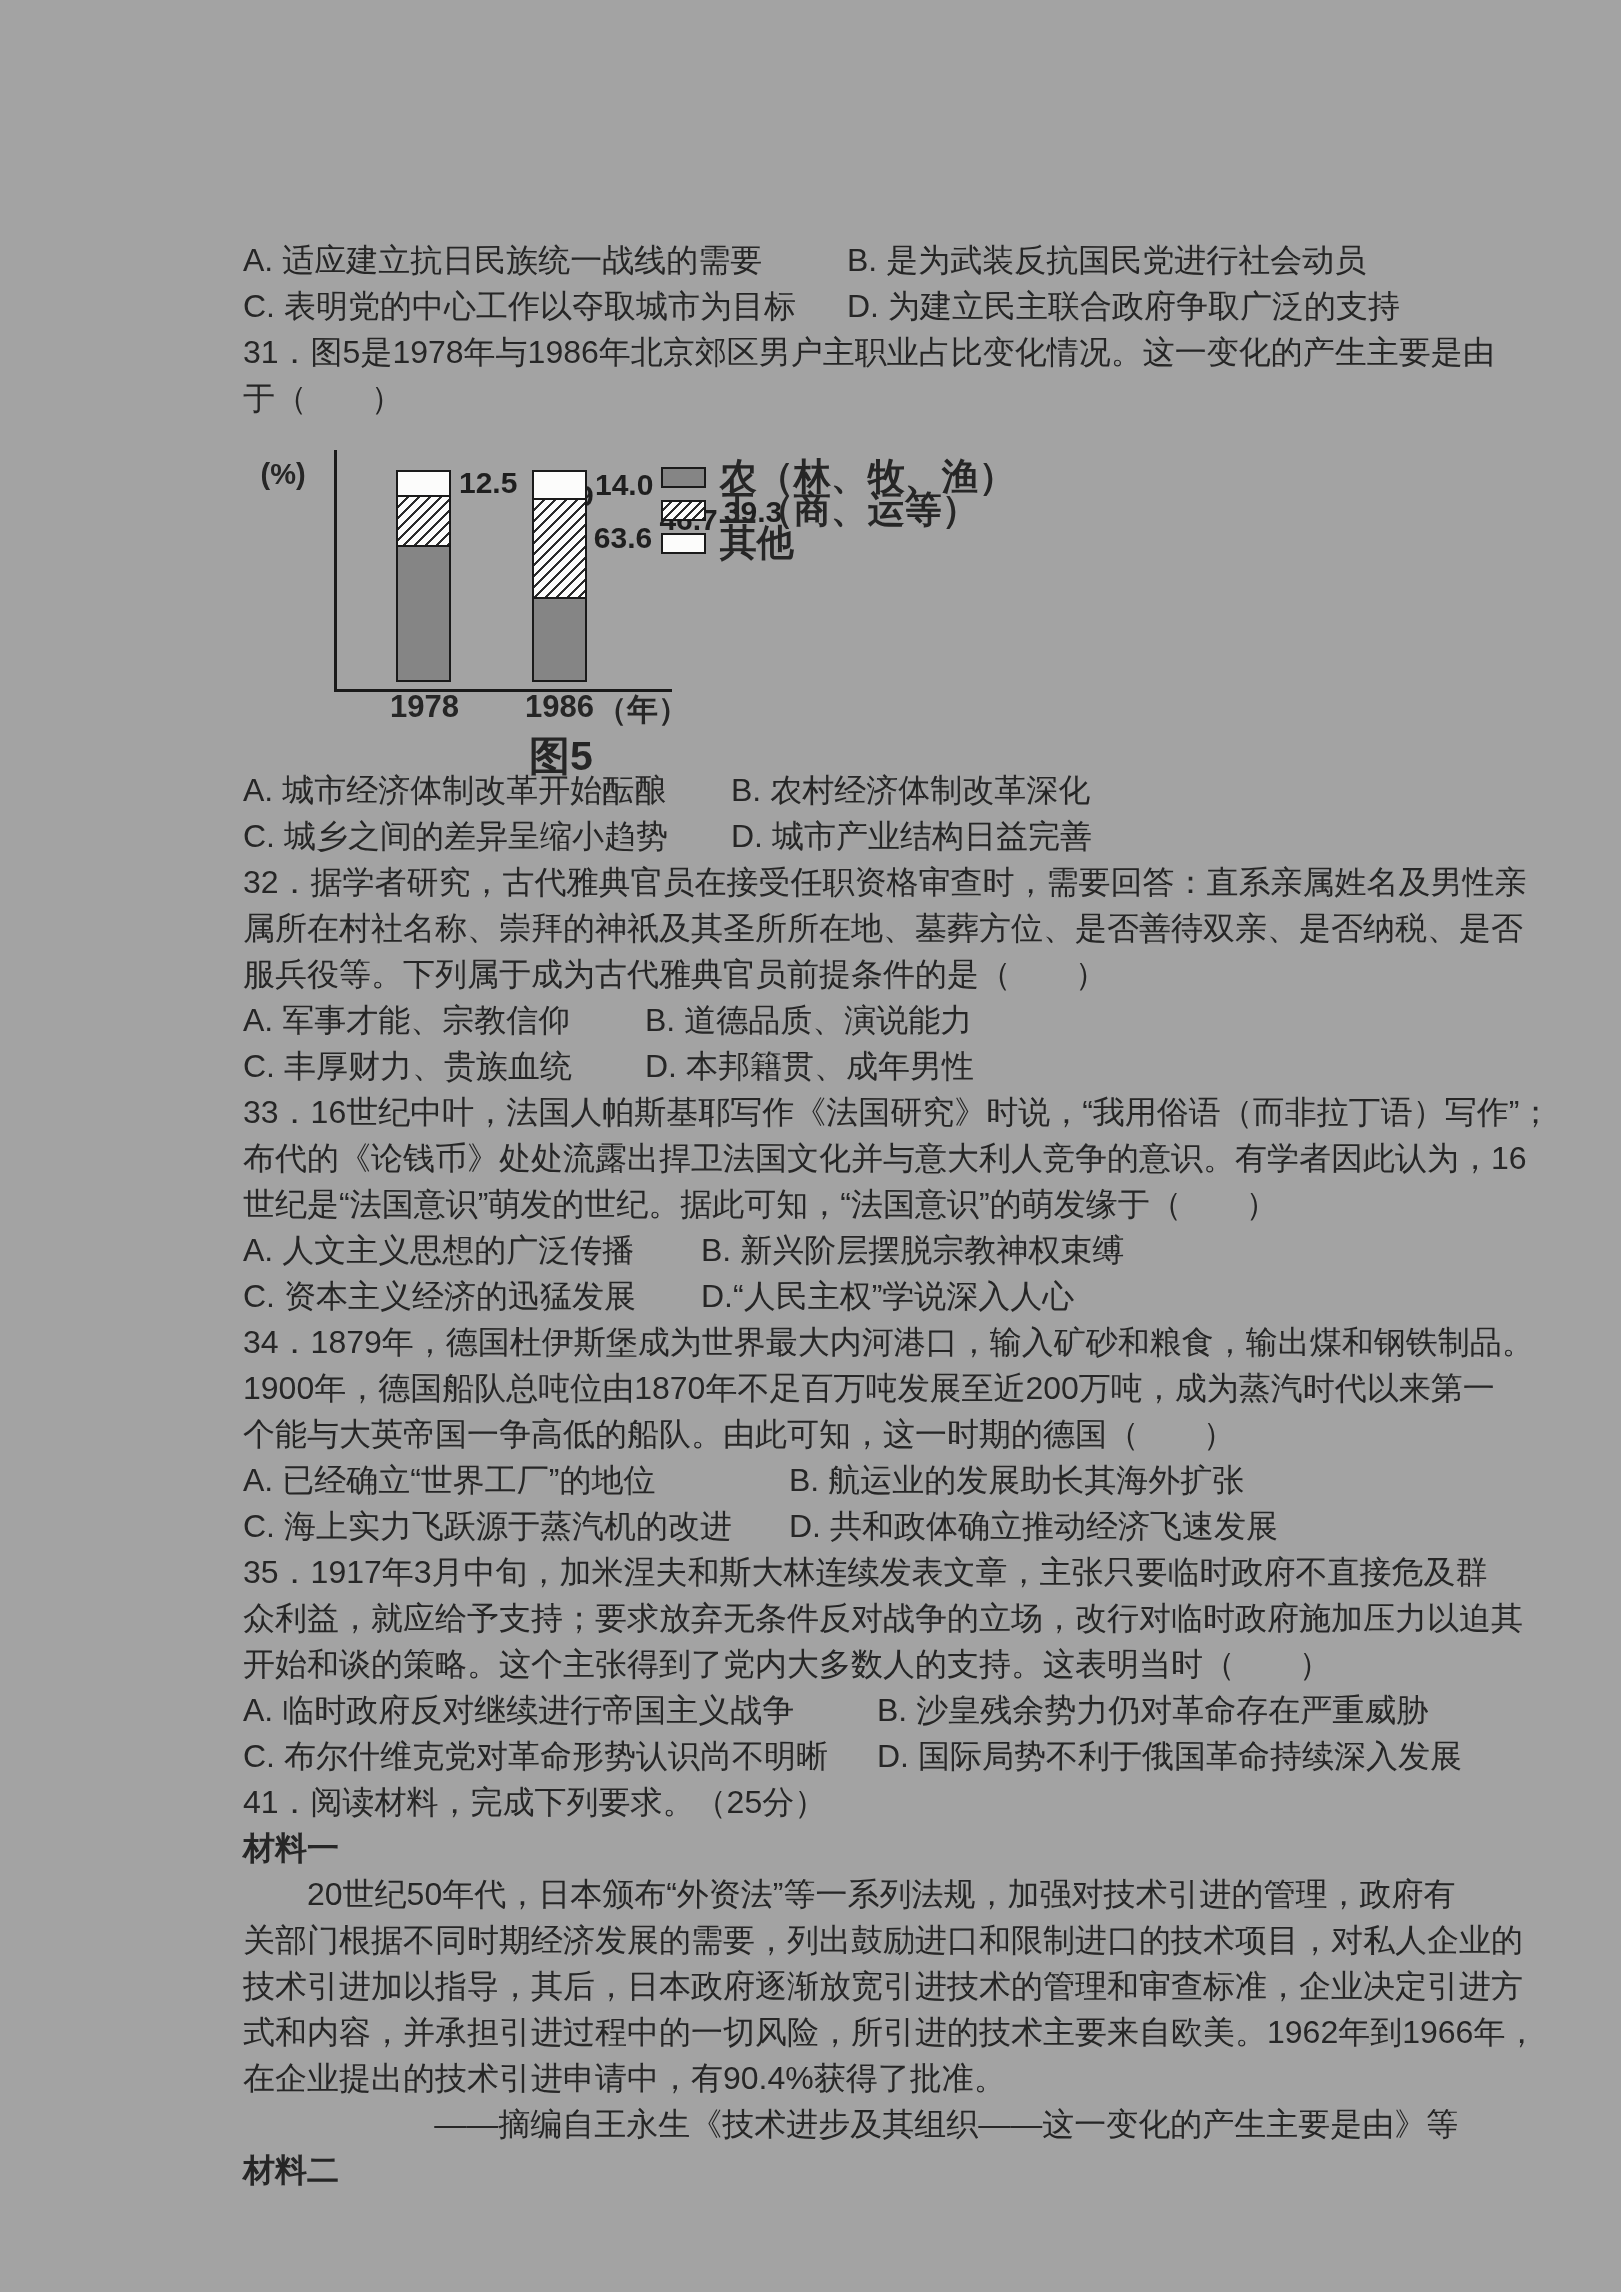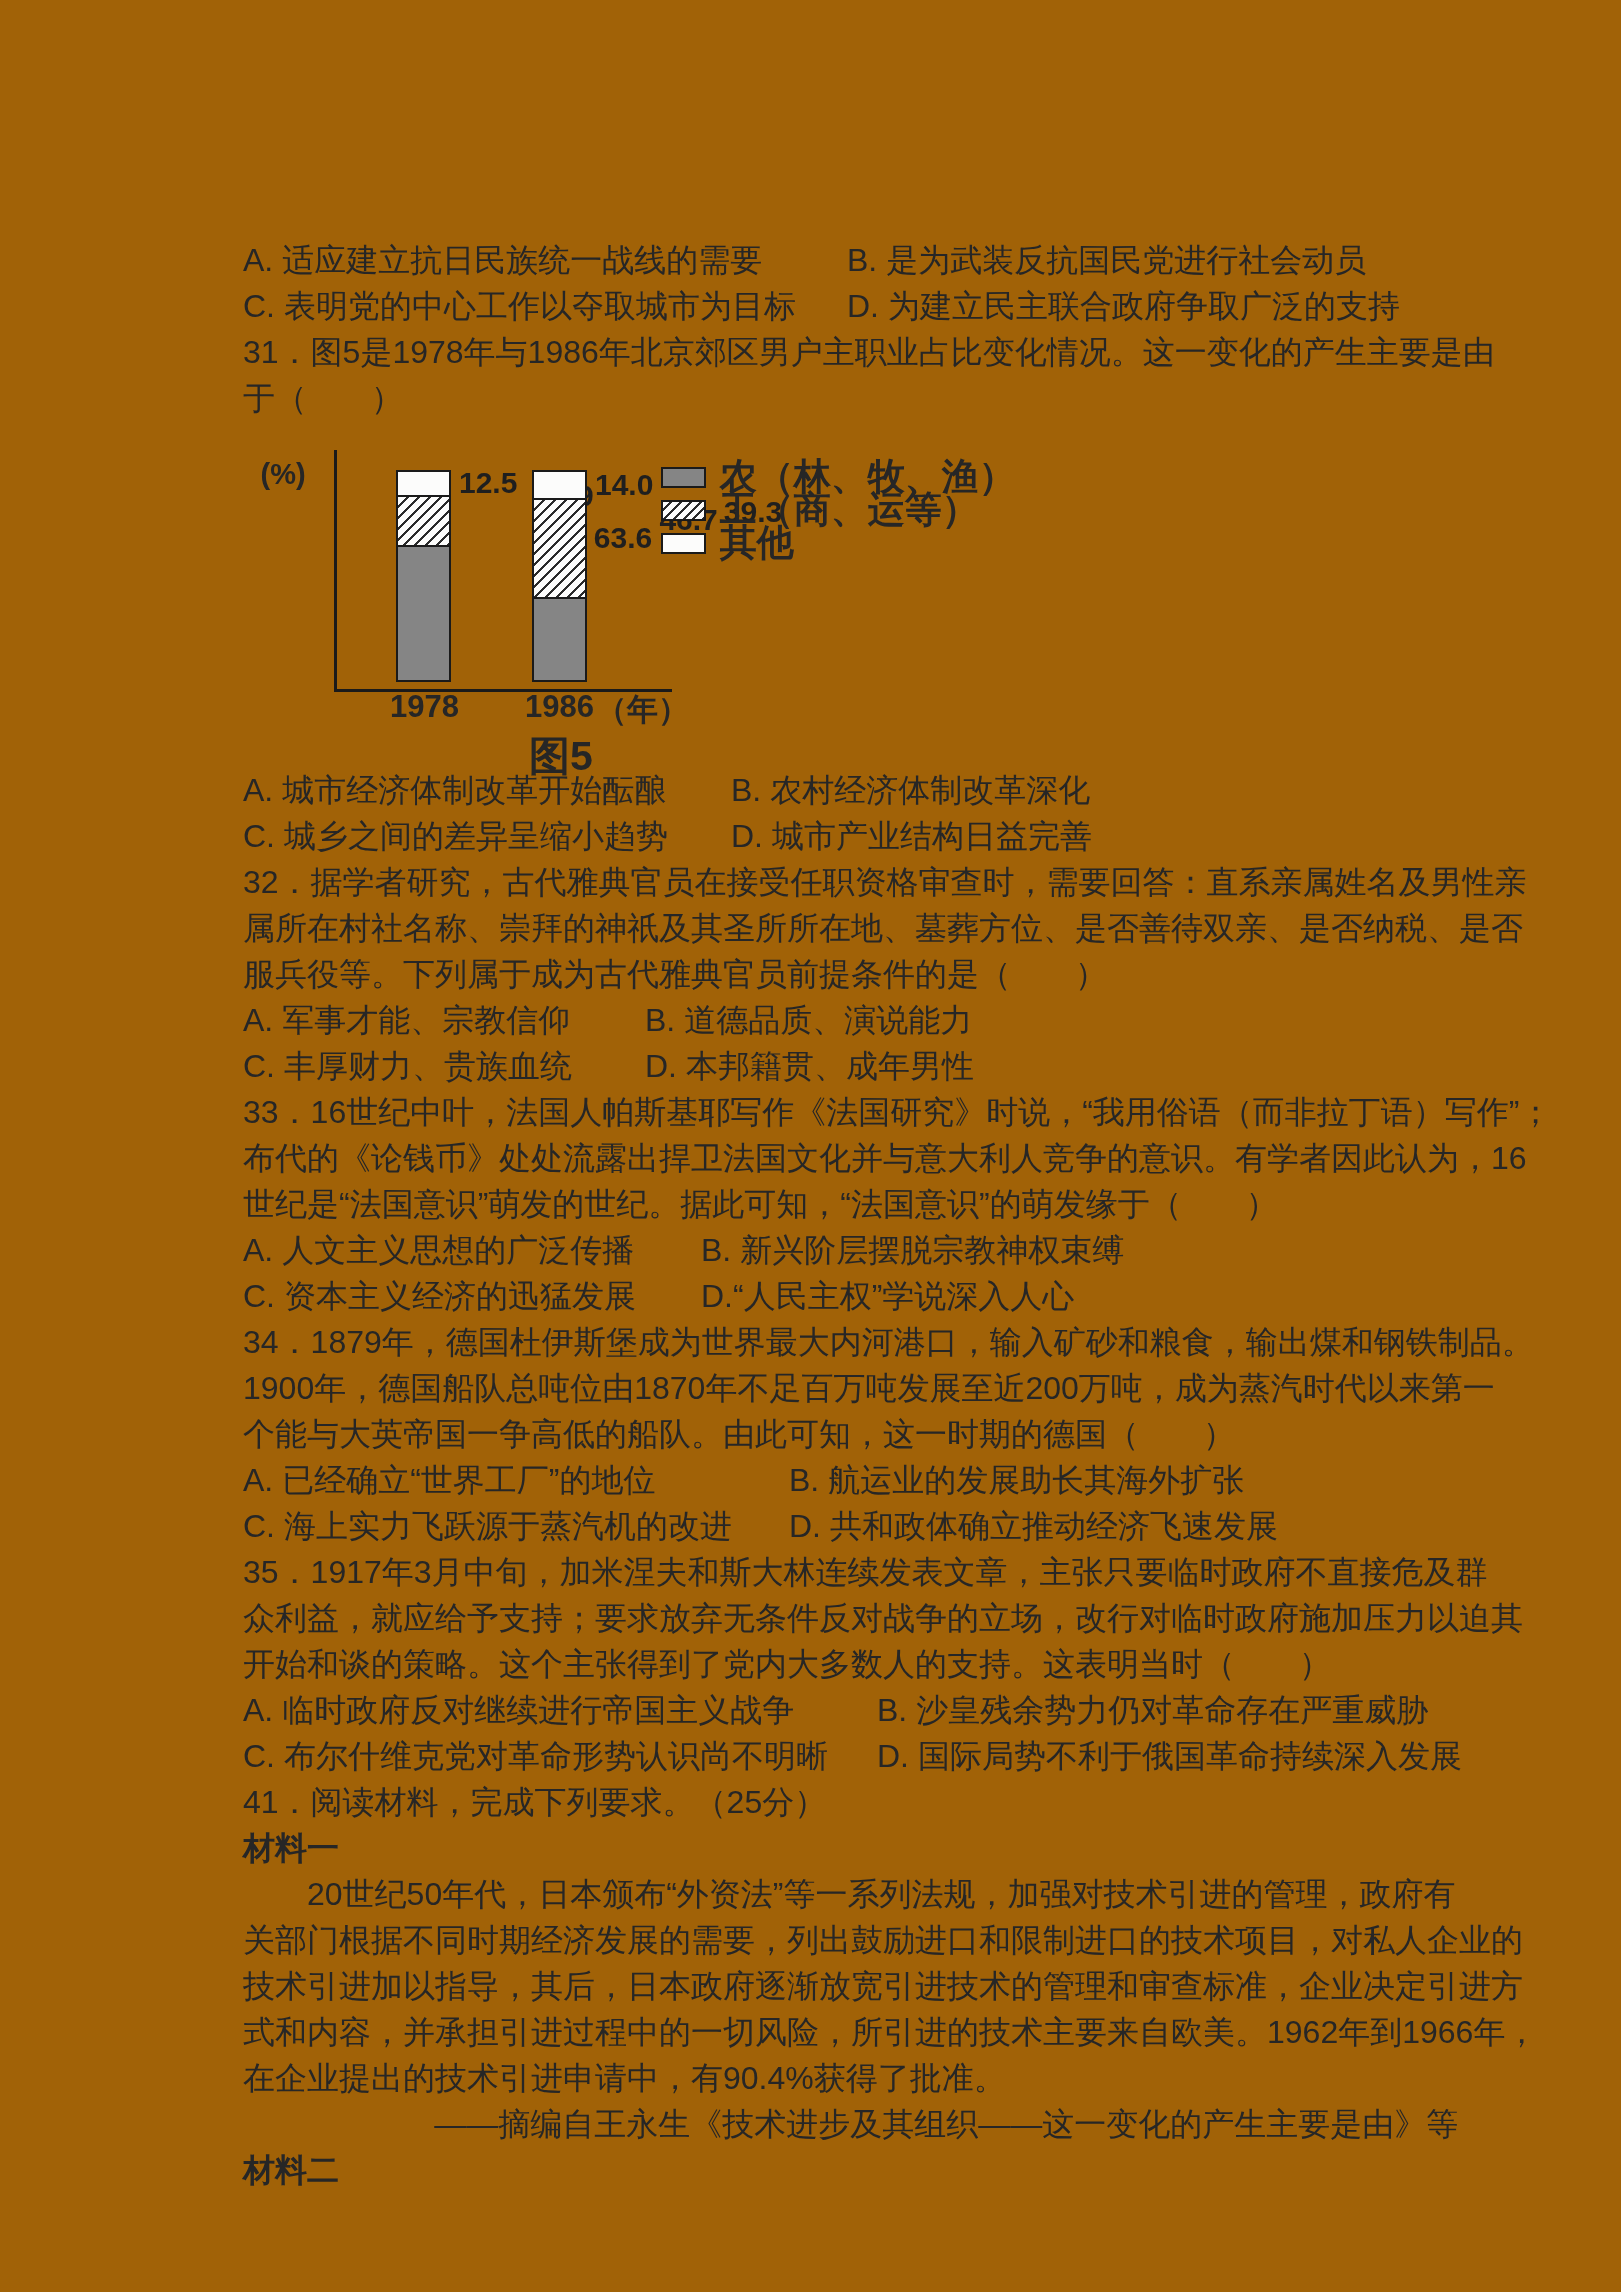--- a/index.html
+++ b/index.html
@@ -3,21 +3,21 @@
 <meta charset="utf-8">
 <style>
   html,body{margin:0;padding:0;}
   body{
     width:1621px;height:2293px;
     background:#fafaf8;
     font-family:"Liberation Sans","DejaVu Sans",sans-serif;
     color:#262626;
     overflow:hidden;
   }
-  .page{position:relative;width:1621px;height:2293px;background:#a16207;}
+  .page{position:relative;width:1621px;height:2293px;background:#a3a3a3;}
   .content{
     position:absolute;left:243px;top:0;width:1225px;
     padding-top:237px;
     font-size:32px;
   }
   .line{line-height:46px;white-space:nowrap;}
   .opt-row{display:flex;line-height:46px;white-space:nowrap;}
   .opt-row .opt-a{display:inline-block;flex:0 0 auto;}
   .w616 .opt-a{min-width:604px;}
   .w498 .opt-a{min-width:488px;}

